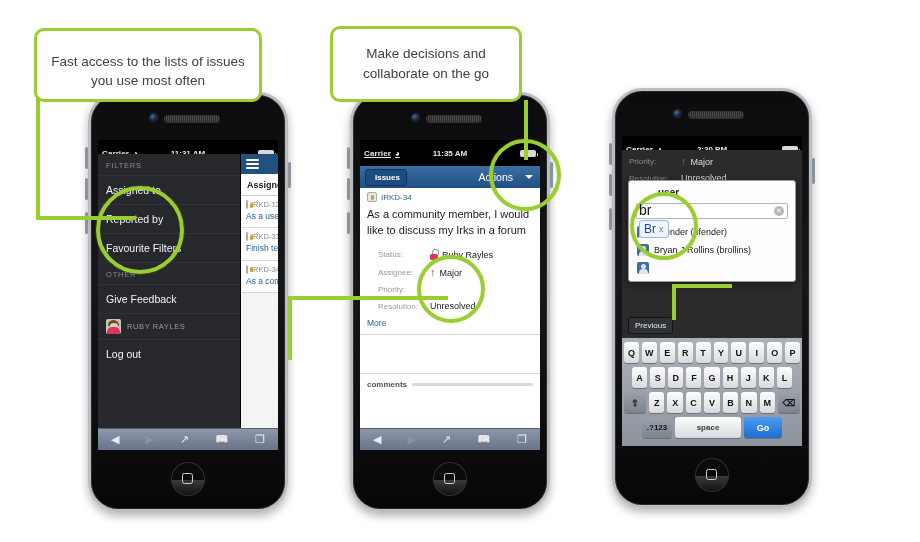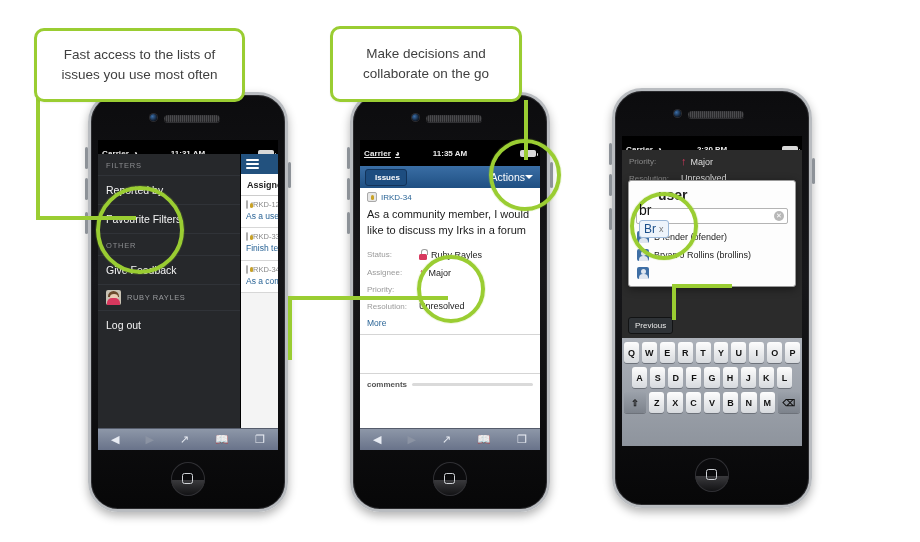--- a/index.html
+++ b/index.html
@@ -127,28 +127,28 @@
   .backbtn{
     background:#1d4d80; color:#fff; font-size:8px; font-weight:bold;
     padding:3px 6px 3px 9px; border-radius:3px; position:relative;
     border:1px solid #12335a;
   }
   .backbtn:before{
     content:""; position:absolute; left:-5px; top:50%; margin-top:-5px;
     border:5px solid transparent; border-right-color:#1d4d80;
   }
   .actionsbtn{ margin-left:auto; color:#fff; font-size:10.5px; display:flex;
-               align-items:center; gap:0; padding-right:2px;}
+               align-items:center; gap:12px; padding-right:2px;}
   .caret{ width:0;height:0;border:4.5px solid transparent;border-top-color:#fff;margin-top:3px;}
   .detail{ background:#fff; height:calc(100% - 36px); overflow:hidden; }
   .d-key{ padding:4px 7px 0; font-size:8px; color:#2a6496; display:flex; align-items:center; gap:4px;}
   .d-key .ic{ width:10px;height:10px;border-radius:2px;background:#e6e6e6;border:1px solid #a9a9a9;position:relative;}
   .d-key .ic:after{content:"";position:absolute;left:3px;top:2px;width:3px;height:5px;border-radius:2px;background:#c9a227;}
   .d-sum{ padding:5px 7px 7px; font-size:11px; color:#1b1b1b; line-height:1.45; }
-  .d-fields{ padding:0 7px; }
+  .d-fields{ padding:0 18px; }
   .d-frow{ display:flex; align-items:center; font-size:8px; padding:3.5px 0; }
   .d-lab{ width:52px; color:#9a9a9a; flex:0 0 auto; }
   .d-val{ color:#222; display:flex; align-items:center; gap:4px; font-size:9px;}
   .d-more{ padding:3px 7px 6px; font-size:8.5px; color:#2a6496; }
   .d-sep{ height:1px; background:#d5d5d5; }
   .d-comments{ padding:6px 7px; font-size:8px; color:#555; font-weight:bold; display:flex; align-items:center; gap:5px;}
   .d-comments .line{ flex:1; height:3px; background:#dadada; border-radius:2px; }
   .lock-ic{ width:8px; height:11px; position:relative; display:inline-block; }
   .lock-ic:before{ content:""; position:absolute; left:1.6px; top:0; width:5px; height:5px;
     border:1.6px solid #9e9e9e; border-bottom:none; border-radius:3px 3px 0 0; }
@@ -161,21 +161,21 @@
   .p3-dim{ position:absolute; inset:0; background:#2b2b2b; }
   .p3-top{ padding:3px 7px 0; }
   .p3-frow{ display:flex; font-size:8px; padding:3px 0; align-items:center; }
   .p3-lab{ width:52px; color:#8a8a8a; }
   .p3-val{ color:#ddd; display:flex; align-items:center; gap:4px; font-size:9px;}
   .dialog{
     position:absolute; left:6px; right:6px; top:30px;
     background:#fdfdfd; border:1px solid #9a9a9a; border-radius:3px;
     box-shadow:0 2px 8px rgba(0,0,0,.45); padding:6px 7px 4px;
   }
-  .dlg-title{ font-size:14px; font-weight:bold; color:#222; padding-left:22px; }
+  .dlg-title{ font-size:10px; font-weight:bold; color:#222; padding-left:22px; }
   .dlg-input{
     margin-top:5px; height:16px; border:1px solid #b4b4b4; border-radius:2px;
     background:#fff; position:relative;
   }
   .dlg-clear{
     position:absolute; right:3px; top:50%; margin-top:-5px; width:10px; height:10px;
     border-radius:50%; background:#b8b8b8; color:#fff; font-size:7px; line-height:10px;
     text-align:center;
   }
   .dlg-list{ margin-top:4px; }
@@ -241,20 +241,21 @@
       <div class="statusbar">
         <span class="carrier">Carrier</span>
         <span class="wifi">◕</span>
         <span class="time">11:31 AM</span>
         <span class="batt"></span>
       </div>
 
       <div class="p1-wrap">
         <div class="sidebar">
           <div class="sb-head">FILTERS</div>
+          <div class="sb-item">Assigned to</div>
           <div class="sb-item">Reported by</div>
           <div class="sb-item">Favourite Filters</div>
           <div class="sb-head">OTHER</div>
           <div class="sb-item">Give Feedback</div>
           <div class="sb-user">
             <span class="av">
                 <i class="h"></i>
                 <i class="f"></i>
                 <i class="b"></i>
               </span>
@@ -471,29 +472,34 @@
               <span class="key dark wide">⇧</span>
               <span class="key">Z</span>
               <span class="key">X</span>
               <span class="key">C</span>
               <span class="key">V</span>
               <span class="key">B</span>
               <span class="key">N</span>
               <span class="key">M</span>
               <span class="key dark wide">⌫</span>
             </div>
+            <div class="krow">
+              <span class="key dark num">.?123</span>
+              <span class="key space">space</span>
+              <span class="key blue">Go</span>
+            </div>
           </div>
         </div>
       </div>
     </div>
   </div>
 
   <div class="conn" style="left:36px; top:96px; width:4px; height:124px;"></div>
   <div class="conn" style="left:36px; top:216px; width:100px; height:4px;"></div>
-  <div class="callout" style="left:34px; top:28px; width:211px; height:74px;">
+  <div class="callout" style="left:34px; top:28px; width:228px; height:74px;align-items:flex-end;">
     <span>Fast access to the lists of issues you use most often</span>
   </div>
   <div class="ring" style="left:96px; top:186px; width:88px; height:88px;"></div>
 
   <div class="conn" style="left:524px; top:100px; width:4px; height:60px;"></div>
   <div class="callout" style="left:330px; top:26px; width:192px; height:76px;">
     <span>Make decisions and collaborate on the go</span>
   </div>
   <div class="ring" style="left:489px; top:139px; width:72px; height:72px;"></div>
 

